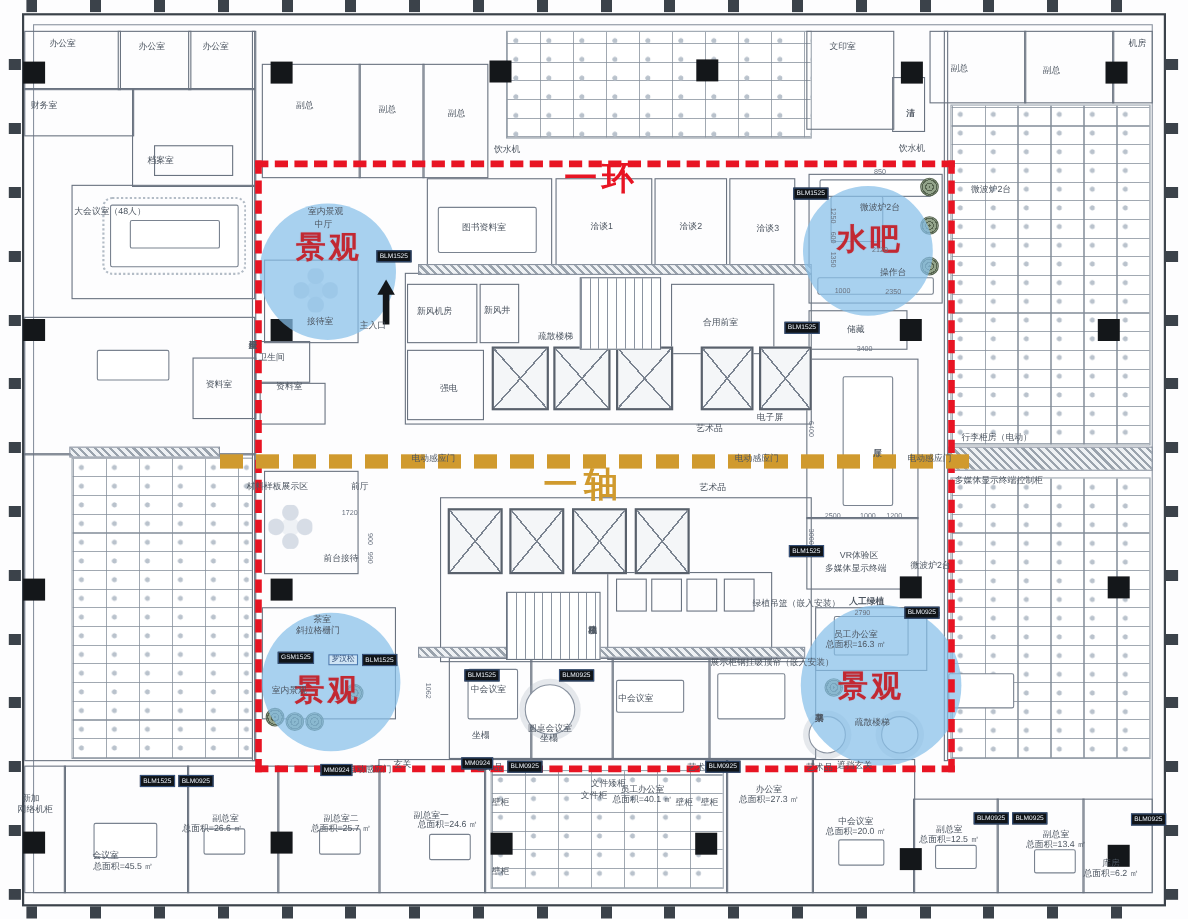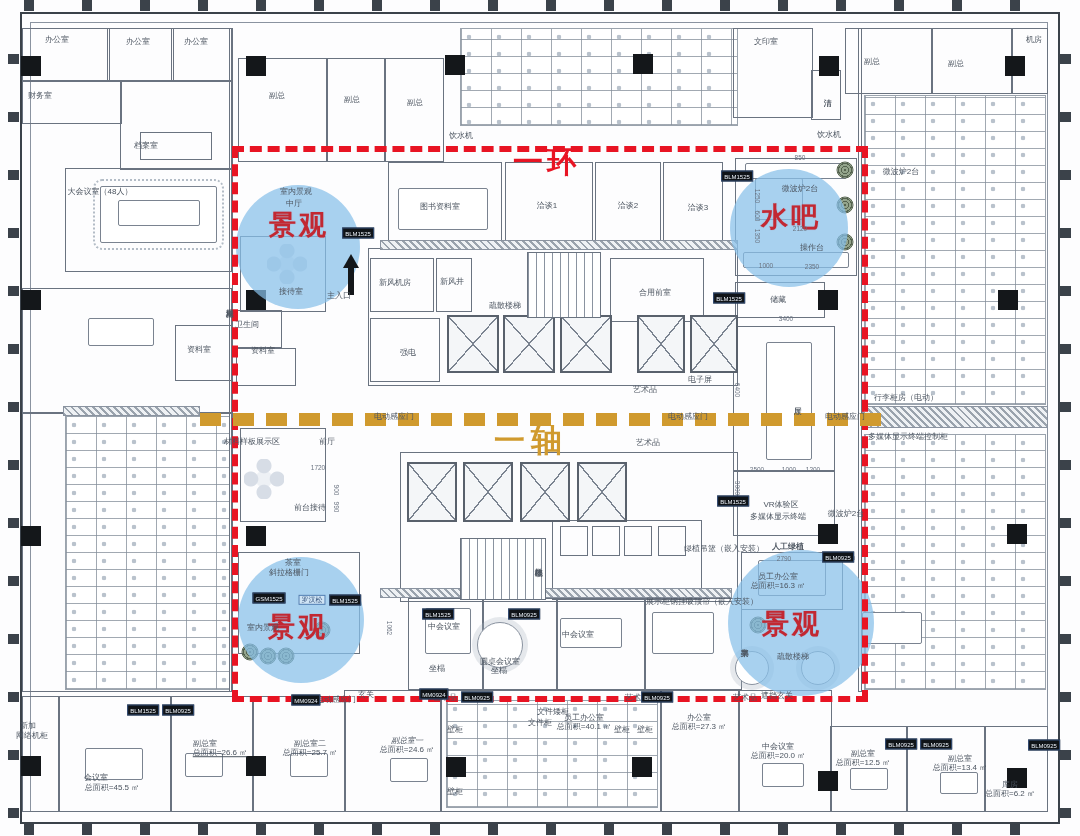--- a/index.html
+++ b/index.html
@@ -294,24 +294,24 @@
       <div class="lbl" style="left: 499px; top: 671px;">坐榻</div>
       <div class="lbl v" style="left: 538px; top: 562px;">疏散楼梯</div>
       <div class="lbl" style="left: 702px; top: 602px;">展示柜钢挂吸顶帘（嵌入安装）</div>
       <div class="lbl" style="left: 336px; top: 700px;">电动感应门</div>
       <div class="lbl" style="left: 366px; top: 695px;">玄关</div>
       <div class="lbl" style="left: 28px; top: 726px;">新加</div>
       <div class="lbl" style="left: 32px; top: 736px;">网络机柜</div>
       <div class="lbl" style="left: 96px; top: 778px;">会议室</div>
       <div class="lbl" style="left: 112px; top: 788px;">总面积=45.5 ㎡</div>
       <div class="lbl" style="left: 205px; top: 744px;">副总室</div>
-      <div class="lbl" style="left: 220px; top: 753px; text-decoration: underline;">总面积=26.6 ㎡</div>
+      <div class="lbl" style="left: 193px; top: 753px;">总面积=26.6 ㎡</div>
       <div class="lbl" style="left: 310px; top: 744px;">副总室二</div>
       <div class="lbl" style="left: 310px; top: 753px;">总面积=25.7 ㎡</div>
-      <div class="lbl" style="left: 407px; top: 741px; font-style: italic;">副总室一</div>
+      <div class="lbl" style="left: 392px; top: 741px;">副总室一</div>
       <div class="lbl" style="left: 407px; top: 750px;">总面积=24.6 ㎡</div>
       <div class="lbl" style="left: 553px; top: 712px;">文件矮柜</div>
       <div class="lbl" style="left: 540px; top: 723px;">文件柜</div>
       <div class="lbl" style="left: 584px; top: 718px;">员工办公室</div>
       <div class="lbl" style="left: 584px; top: 727px;">总面积=40.1 ㎡</div>
       <div class="lbl" style="left: 699px; top: 718px;">办公室</div>
       <div class="lbl" style="left: 699px; top: 727px;">总面积=27.3 ㎡</div>
       <div class="lbl" style="left: 455px; top: 730px;">壁柜</div>
       <div class="lbl" style="left: 455px; top: 792px;">壁柜</div>
       <div class="lbl" style="left: 622px; top: 730px;">壁柜</div>

